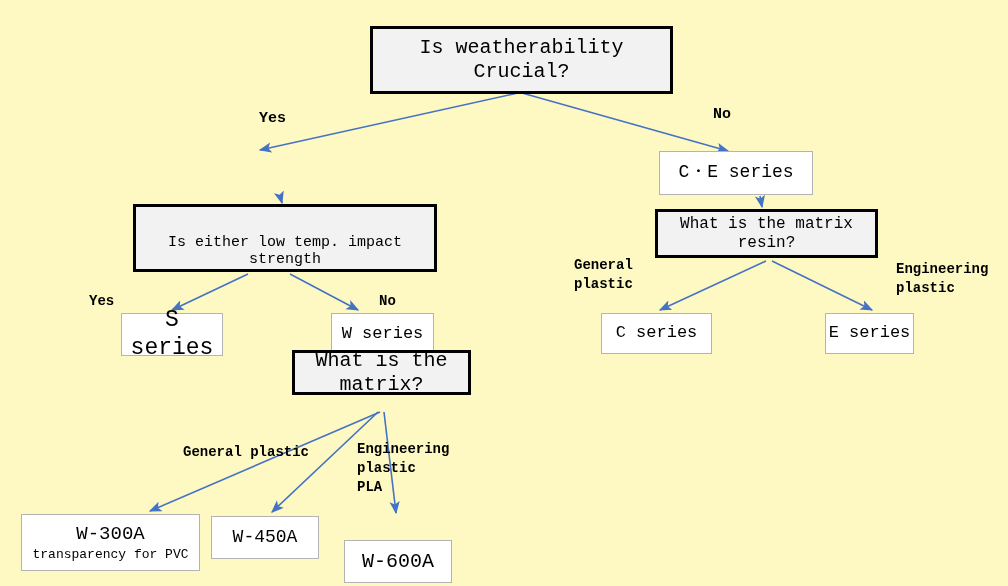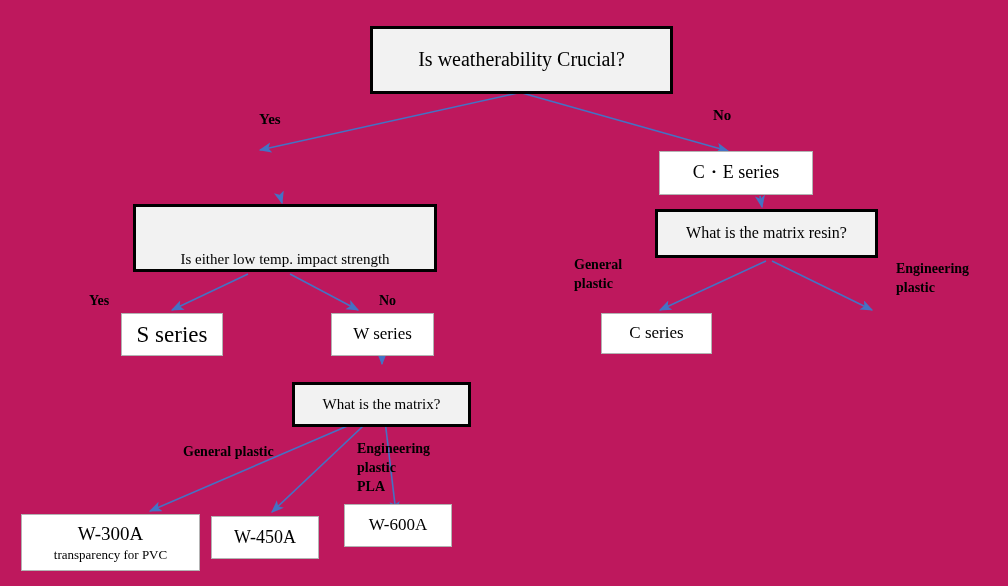--- a/index.html
+++ b/index.html
@@ -4,22 +4,22 @@
 <style>
   html, body {
     margin: 0;
     padding: 0;
     background: #ffffff;
   }
   #canvas {
     position: relative;
     width: 1008px;
     height: 586px;
-    background: #be185d;
-    font-family: Liberation Serif, serif;
+    background: #fef9c3;
+    font-family: Liberation Mono, monospace;
     overflow: hidden;
   }
   #arrow-layer {
     position: absolute;
     left: 0;
     top: 0;
     width: 1008px;
     height: 586px;
     pointer-events: none;
   }
@@ -106,35 +106,38 @@
   </div>
 
   <div class="node terminal" style="left:331px; top:313px; width:103px; height:43px; font-size:17px;">
     <span class="line1">W series</span>
   </div>
 
   <div class="node terminal" style="left:601px; top:313px; width:111px; height:41px; font-size:17px;">
     <span class="line1">C series</span>
   </div>
 
+  <div class="node terminal" style="left:825px; top:313px; width:89px; height:41px; font-size:17px;">
+    <span class="line1">E series</span>
+  </div>
 
-  <div class="node decision" style="left:292px; top:382px; width:179px; height:45px; font-size:15px;">
+  <div class="node decision" style="left:292px; top:350px; width:179px; height:45px; font-size:20px;">
     <span class="line1">What is the matrix?</span>
   </div>
 
   <div class="node terminal" style="left:21px; top:514px; width:179px; height:57px;">
     <span class="line1" style="font-size:19px;">W-300A</span>
     <span class="line2" style="font-size:13px; margin-top:2px;">transparency for PVC</span>
   </div>
 
   <div class="node terminal" style="left:211px; top:516px; width:108px; height:43px; font-size:18px;">
     <span class="line1">W-450A</span>
   </div>
 
-  <div class="node terminal" style="left:344px; top:504px; width:108px; height:43px; font-size:17px;">
+  <div class="node terminal" style="left:344px; top:540px; width:108px; height:43px; font-size:20px;">
     <span class="line1">W-600A</span>
   </div>
 
   <div class="label" style="left:259px; top:109px; font-size:15px;">Yes</div>
 
   <div class="label" style="left:713px; top:105px; font-size:15px;">No</div>
 
   <div class="label" style="left:89px; top:292px; font-size:14px;">Yes</div>
 
   <div class="label" style="left:379px; top:292px; font-size:14px;">No</div>

